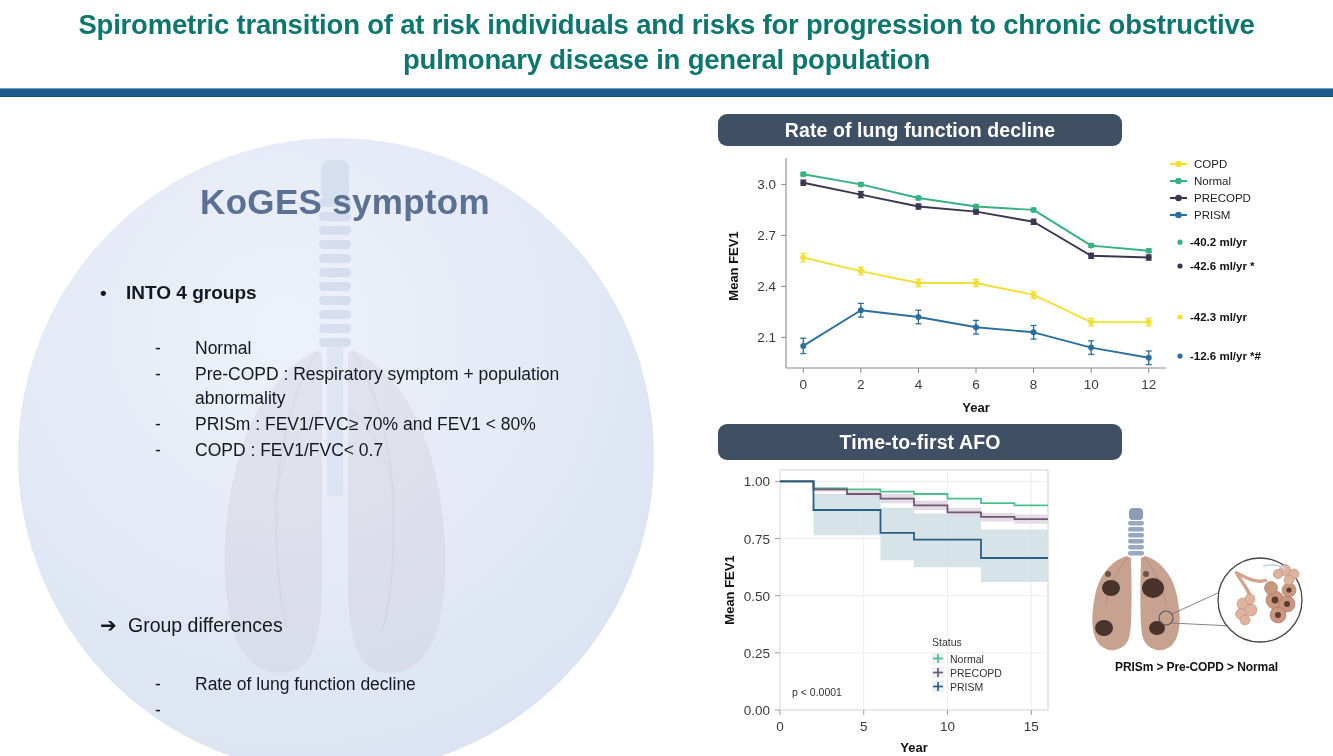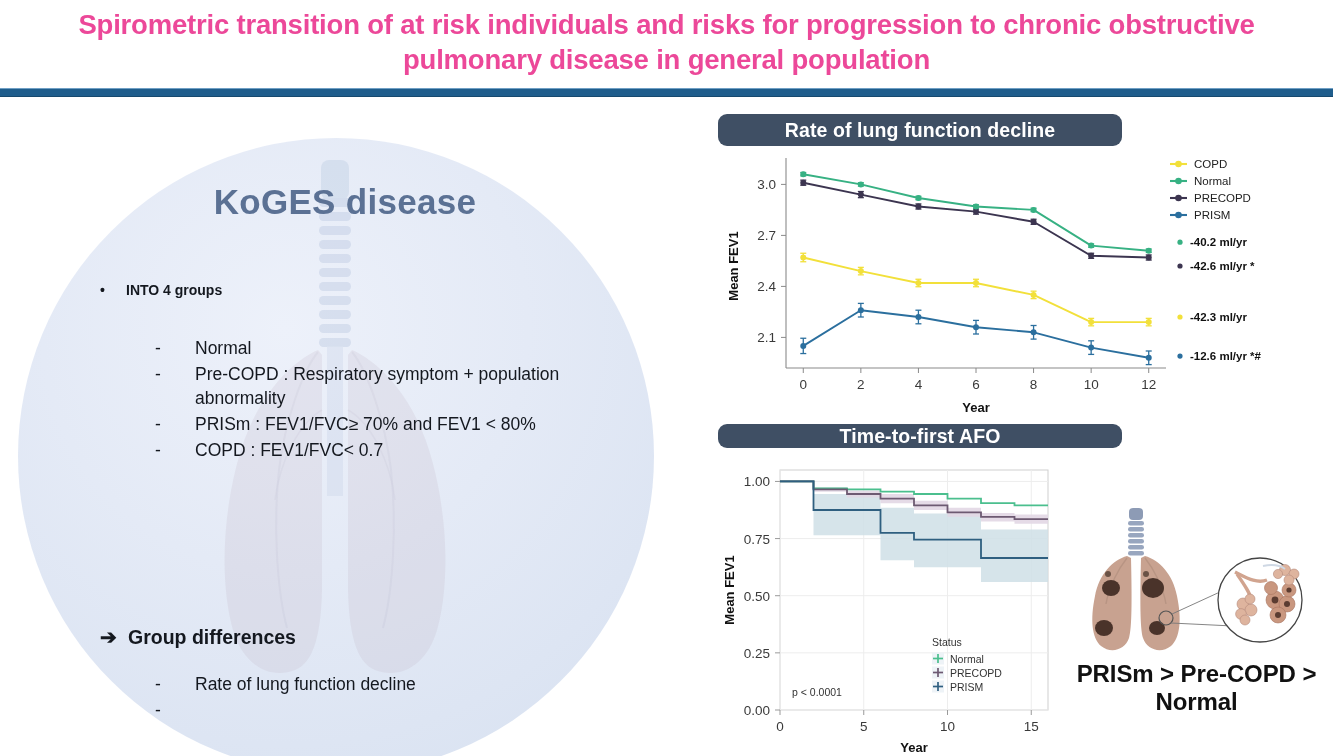--- a/index.html
+++ b/index.html
@@ -7,69 +7,69 @@
     width: 1333px; height: 756px;
     background: #ffffff;
     font-family: "Liberation Sans", sans-serif;
     position: relative;
     overflow: hidden;
   }
 
   
   #title-block { position: absolute; top: 0; left: 0; width: 1333px; height: 84px;
     display: flex; align-items: center; justify-content: center; }
-  #title-text { font-size: 27.5px; font-weight: bold; color: #ec4899; text-align: center;
+  #title-text { font-size: 27.5px; font-weight: bold; color: #0f766e; text-align: center;
     line-height: 1.28; letter-spacing: -0.2px; width: 1240px; }
   #title-rule { position: absolute; top: 88px; left: 0; width: 1333px; height: 9px;
     background: #1f5d8c; border-top: 1px solid #6f9fc4; border-bottom: 1px solid #17496e; }
 
   
   #left-panel { position: absolute; left: 0; top: 100px; width: 690px; height: 656px; }
   #koges-circle { position: absolute; left: 18px; top: 38px; width: 636px; height: 636px;
     border-radius: 50%;
     background: radial-gradient(circle at 42% 30%, #edf1fa 0%, #e4eaf6 42%, #dde5f3 72%, #d6e0f0 100%); }
 
   #lung-art { position: absolute; left: 175px; top: 60px; width: 320px; height: 560px; opacity: .55; }
 
   #koges-title { position: absolute; left: 0; top: 82px; width: 690px; text-align: center;
     font-size: 35px; font-weight: bold; color: #5b7194; letter-spacing: .3px; }
 
   #bullet-into { position: absolute; left: 100px; top: 182px; width: 520px;
-    font-size: 14px; font-weight: bold; color: #14181f; }
+    font-size: 19px; font-weight: bold; color: #14181f; }
   #bullet-into .dot { display: inline-block; width: 26px; }
 
   #group-list { position: absolute; left: 155px; top: 236px; width: 470px;
     font-size: 17.5px; color: #14181f; line-height: 1.41; }
   #group-list .row { display: flex; margin-bottom: 1px; }
   #group-list .dash { width: 40px; flex: none; color: #14181f; }
   #group-list .txt { flex: 1; }
 
   #bullet-groupdiff { position: absolute; left: 100px; top: 513px; width: 520px;
-    font-size: 19.5px; font-weight: bold; color: #14181f; margin-top: 12px; }
+    font-size: 19.5px; font-weight: normal; color: #14181f; }
   #bullet-groupdiff .arrow { display: inline-block; width: 28px; font-size: 20px; }
 
   #diff-list { position: absolute; left: 155px; top: 572px; width: 470px;
     font-size: 17.5px; color: #14181f; line-height: 1.47; }
   #diff-list .row { display: flex; }
   #diff-list .dash { width: 40px; flex: none; }
 
   
   .panel-header { background: #3f4f64; color: #fff; border-radius: 9px;
     font-size: 19.5px; font-weight: bold; text-align: center;
     display: flex; align-items: center; justify-content: center; letter-spacing: .1px; }
 
   #chart1-header { position: absolute; left: 718px; top: 114px; width: 404px; height: 32px; }
   #chart1 { position: absolute; left: 718px; top: 150px; width: 615px; height: 265px; }
 
-  #chart2-header { position: absolute; left: 718px; top: 424px; width: 404px; height: 24px; }
+  #chart2-header { position: absolute; left: 718px; top: 424px; width: 404px; height: 36px; }
   #chart2 { position: absolute; left: 718px; top: 458px; width: 345px; height: 298px; }
 
   #lung-figure { position: absolute; left: 1075px; top: 500px; width: 250px; height: 180px; }
   #prism-caption { position: absolute; left: 1060px; top: 660px; width: 273px; text-align: center;
-    font-size: 24px; font-weight: bold; color: #111; letter-spacing: -.1px; }
+    font-size: 12px; font-weight: bold; color: #111; letter-spacing: -.1px; }
 
   .axis-title { font-weight: bold; fill: #111; font-size: 13px; font-family: "Liberation Sans", sans-serif; }
   .tick-lab { fill: #3a3a3a; font-size: 13.5px; font-family: "Liberation Sans", sans-serif; }
   .legend-lab { fill: #222; font-size: 11.5px; font-family: "Liberation Sans", sans-serif; }
   .annot-lab { fill: #111; font-size: 11.5px; font-weight: bold; font-family: "Liberation Sans", sans-serif; }
   .small-lab { fill: #333; font-size: 10.5px; font-family: "Liberation Sans", sans-serif; }
 </style>
 </head>
 <body>
 
@@ -103,21 +103,21 @@
       <path d="M177 190 C 200 200, 235 230, 254 290 C 272 348, 276 420, 262 470 C 252 505, 225 520, 200 510
                C 180 502, 174 470, 173 430 L 173 195 Z" fill="#b9a7b8" opacity=".62"></path>
       <path d="M143 192 C 128 210, 110 260, 104 310 C 98 365, 102 430, 112 468" stroke="#9a8fa8" stroke-width="2" fill="none" opacity=".5"></path>
       <path d="M177 192 C 192 210, 210 260, 216 310 C 222 365, 218 430, 208 468" stroke="#9a8fa8" stroke-width="2" fill="none" opacity=".5"></path>
       <path d="M147 250 C 125 262, 105 300, 100 340" stroke="#9a8fa8" stroke-width="1.6" fill="none" opacity=".45"></path>
       <path d="M173 250 C 195 262, 215 300, 220 340" stroke="#9a8fa8" stroke-width="1.6" fill="none" opacity=".45"></path>
       <rect x="152" y="186" width="16" height="150" fill="#aebfda" opacity=".75"></rect>
     </g>
   </svg>
 
-  <div id="koges-title">KoGES disease</div>
+  <div id="koges-title">KoGES symptom</div>
 
   <div id="bullet-into">
     <span class="dot">•</span><span>INTO 4 groups</span>
   </div>
 
   <div id="group-list">
     <div class="row">
       <span class="dash">-</span>
       <span class="txt">Normal</span>
     </div>

